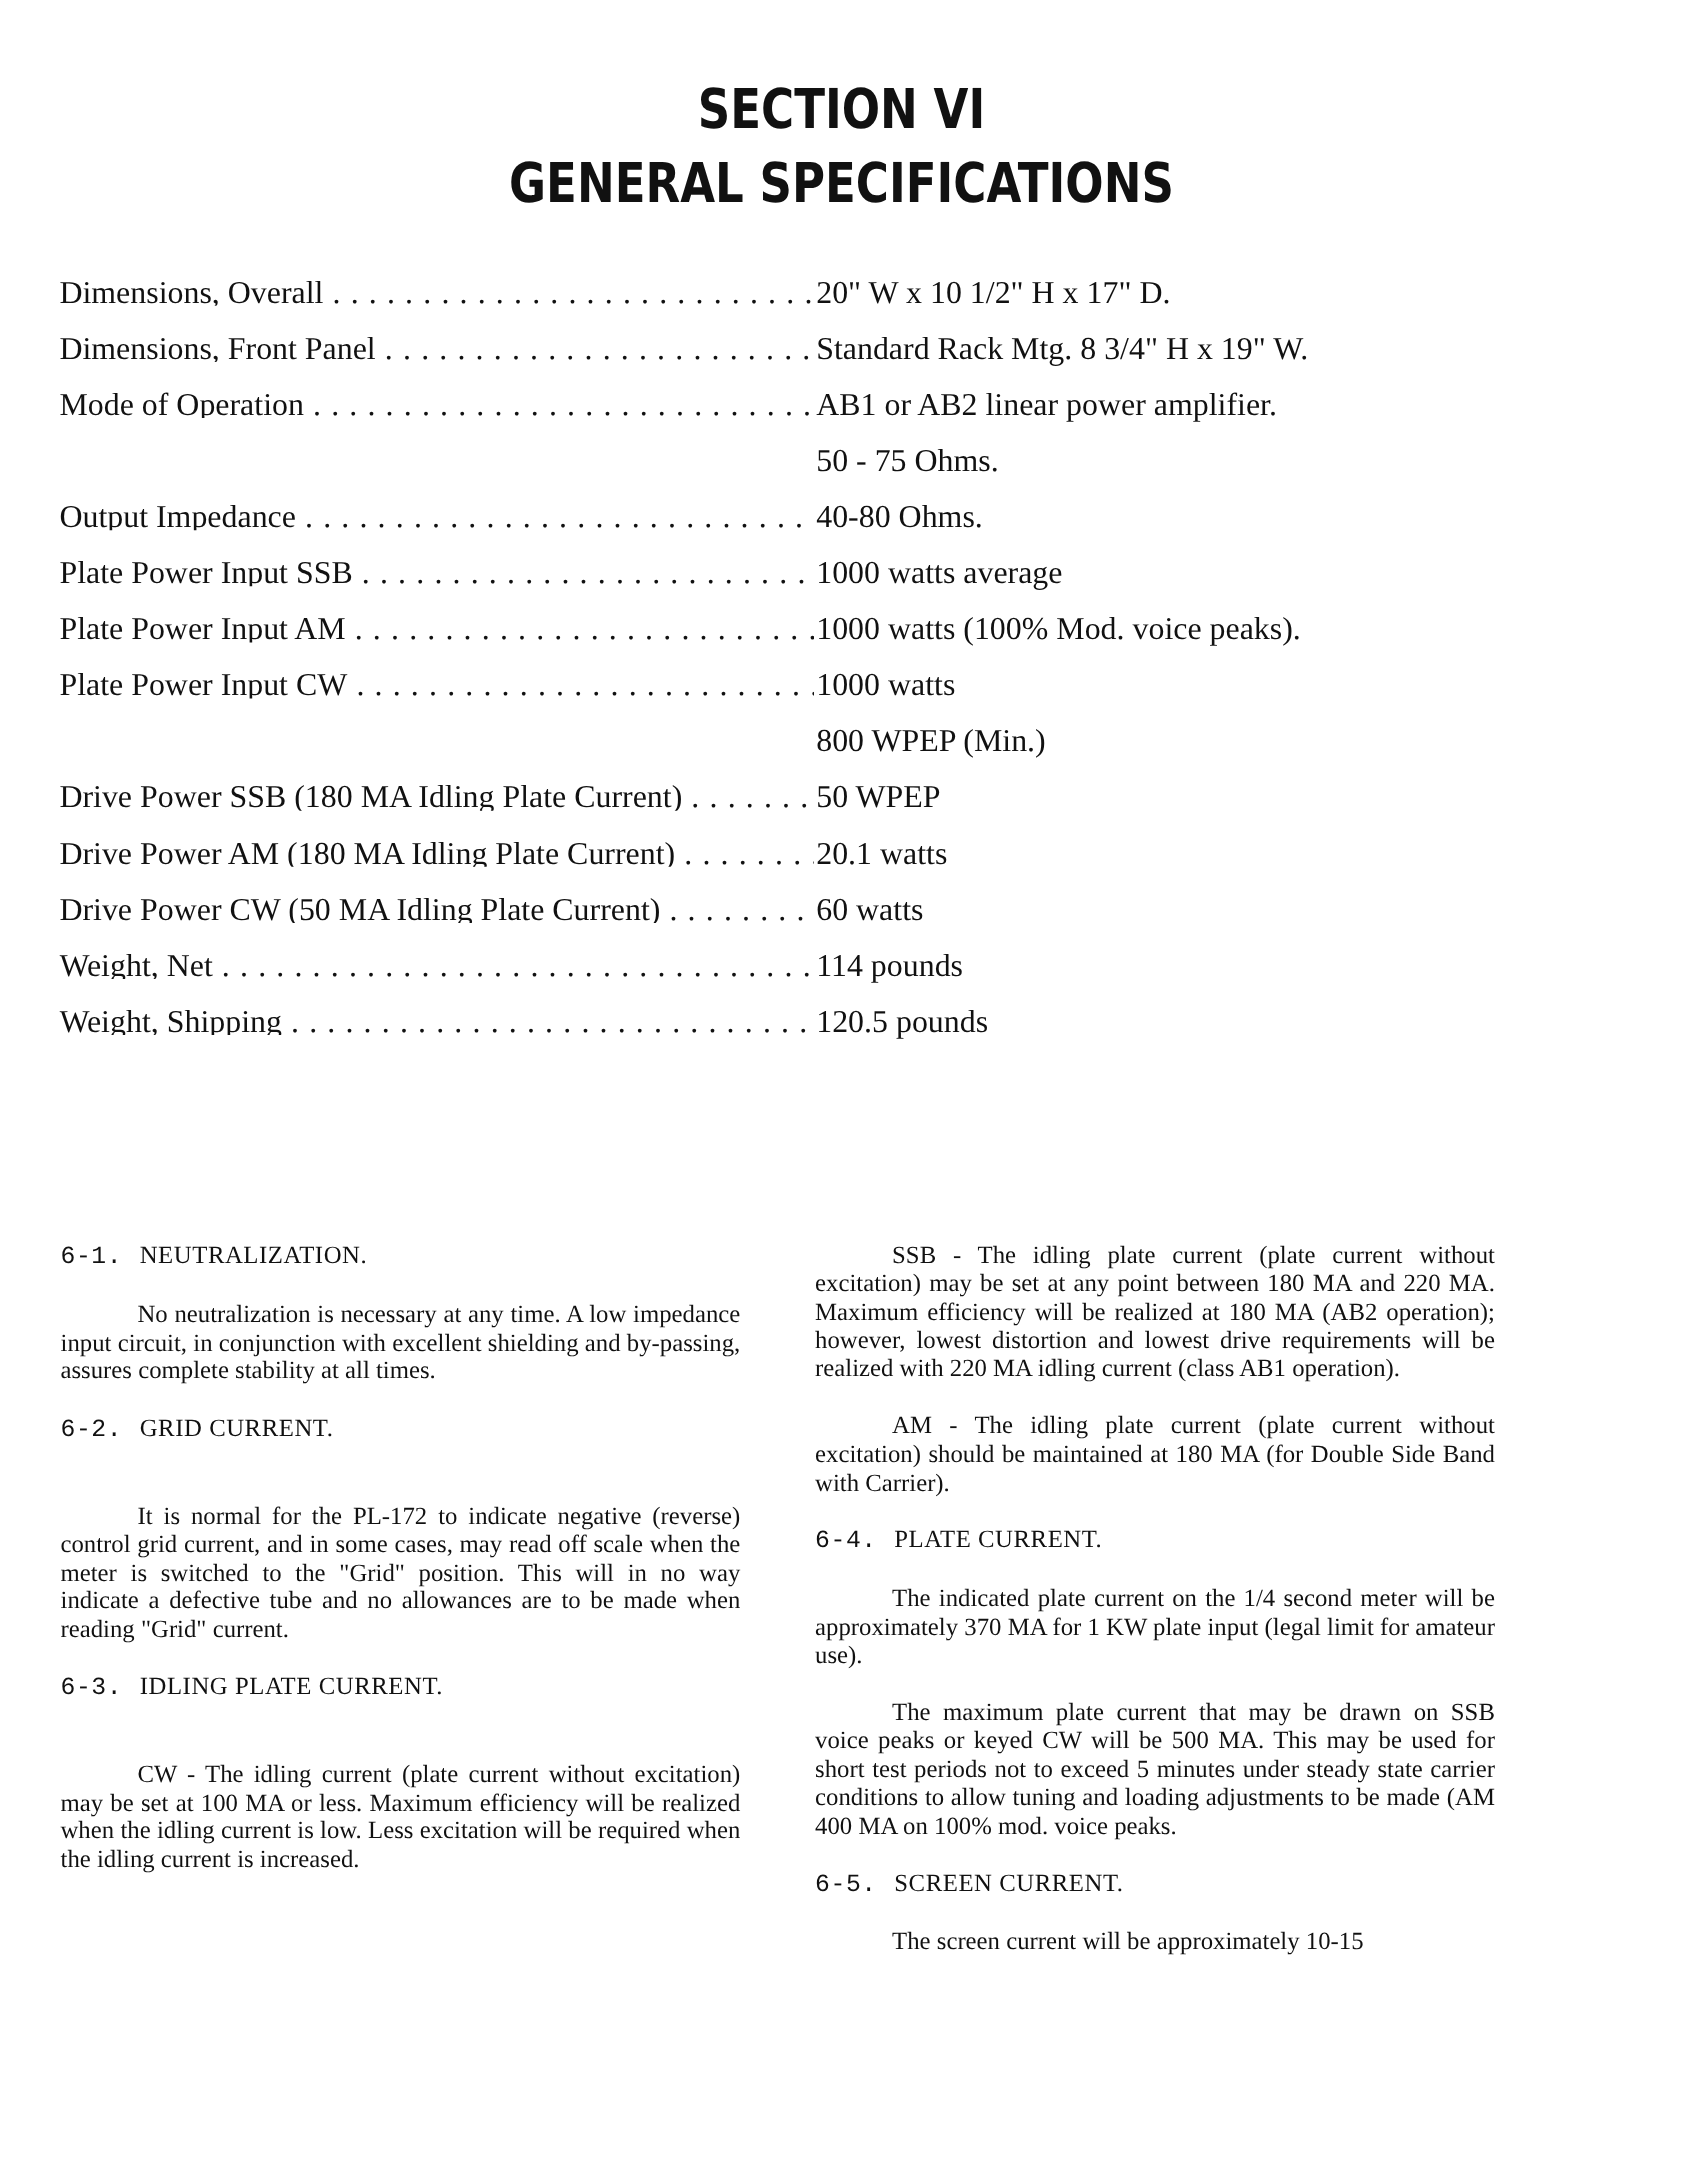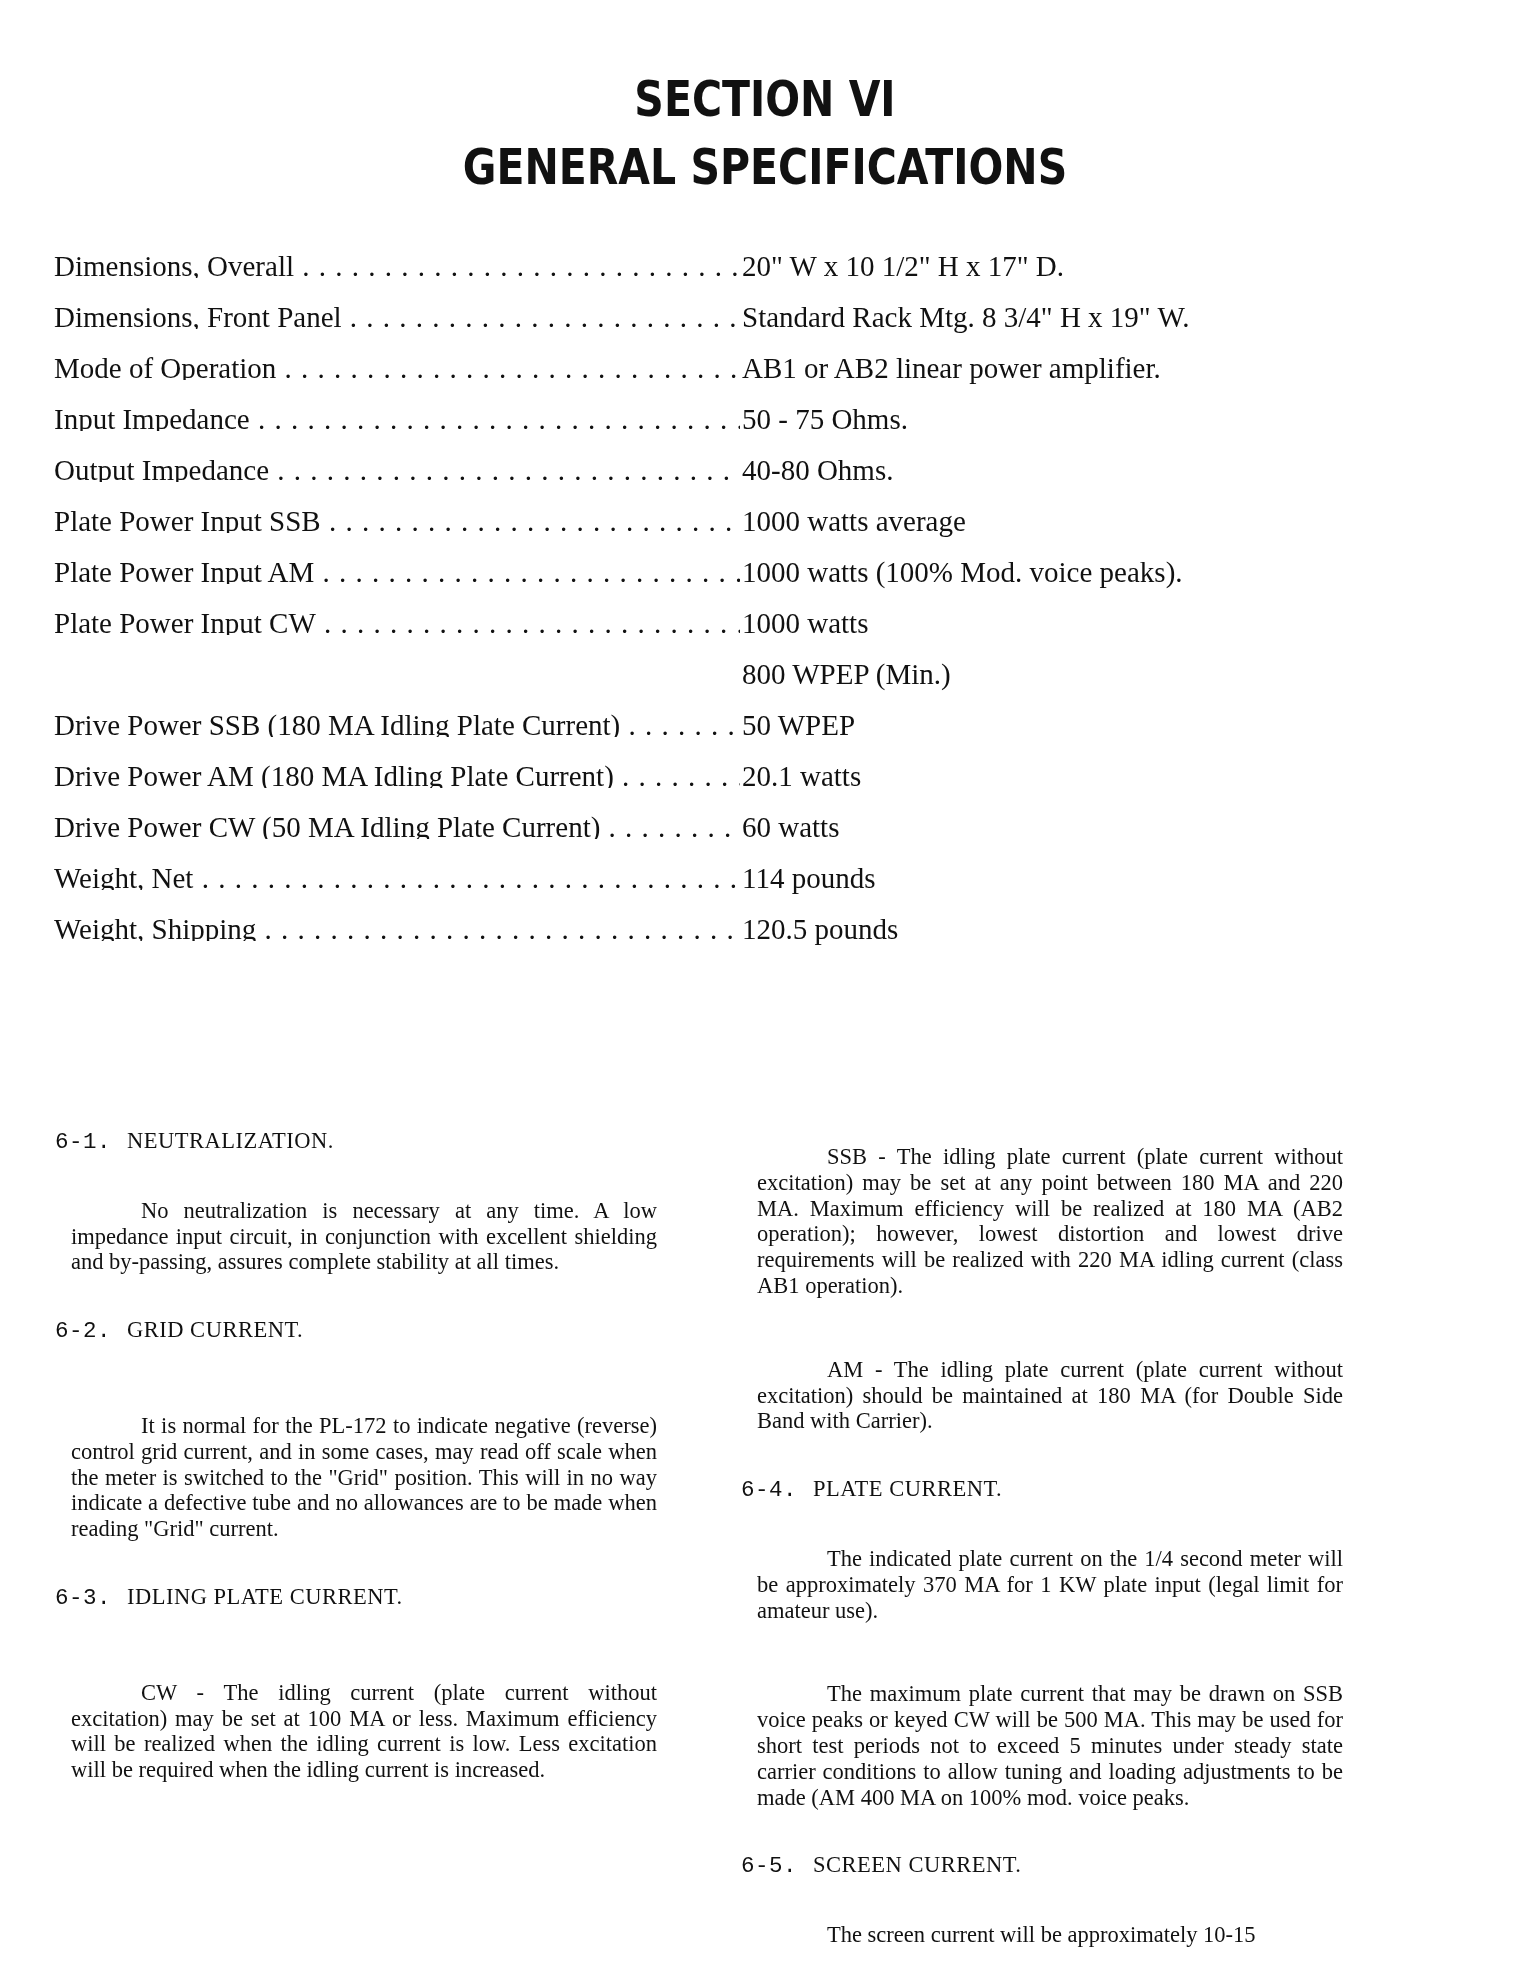--- a/index.html
+++ b/index.html
@@ -28,21 +28,21 @@
   .spec-value {
     position: absolute; left: 686px; top: 8px; width: 620px; background: #fff; padding-left: 2px;
   }
 
   .col { position: absolute; top: 1128px; width: 618px;
     font-family: "Liberation Serif", serif; font-size: 22.5px; line-height: 25.8px; text-align: justify; }
   #col-left { left: 55px; }
   #col-right { left: 741px; }
   .heading { margin: 0; font-weight: normal; font-size: 22.5px; letter-spacing: 0.5px; }
   .heading .num { display: inline-block; width: 72px; font-family: Liberation Mono, monospace; }
-  .para { margin: 16px; text-indent: 70px; }
+  .para { margin: 0; text-indent: 70px; }
   .gap-s { height: 26px; }
   .gap-l { height: 52px; }
 </style>
 </head>
 <body>
 
 <div id="t1" class="title">SECTION VI</div>
 <div id="t2" class="title">GENERAL SPECIFICATIONS</div>
 
 <div class="specs">
@@ -52,21 +52,20 @@
     </div>
   <div class="spec-row">
       <span class="spec-label">Dimensions, Front Panel</span>
       <span class="spec-value">Standard Rack Mtg. 8 3/4" H x 19" W.</span>
     </div>
   <div class="spec-row">
       <span class="spec-label">Mode of Operation</span>
       <span class="spec-value">AB1 or AB2 linear power amplifier.</span>
     </div>
   <div class="spec-row">
-      <span class="spec-label">Input Impedance</span>
       <span class="spec-value">50 - 75 Ohms.</span>
     </div>
   <div class="spec-row">
       <span class="spec-label">Output Impedance</span>
       <span class="spec-value">40-80 Ohms.</span>
     </div>
   <div class="spec-row">
       <span class="spec-label">Plate Power Input SSB</span>
       <span class="spec-value">1000 watts average</span>
     </div>

